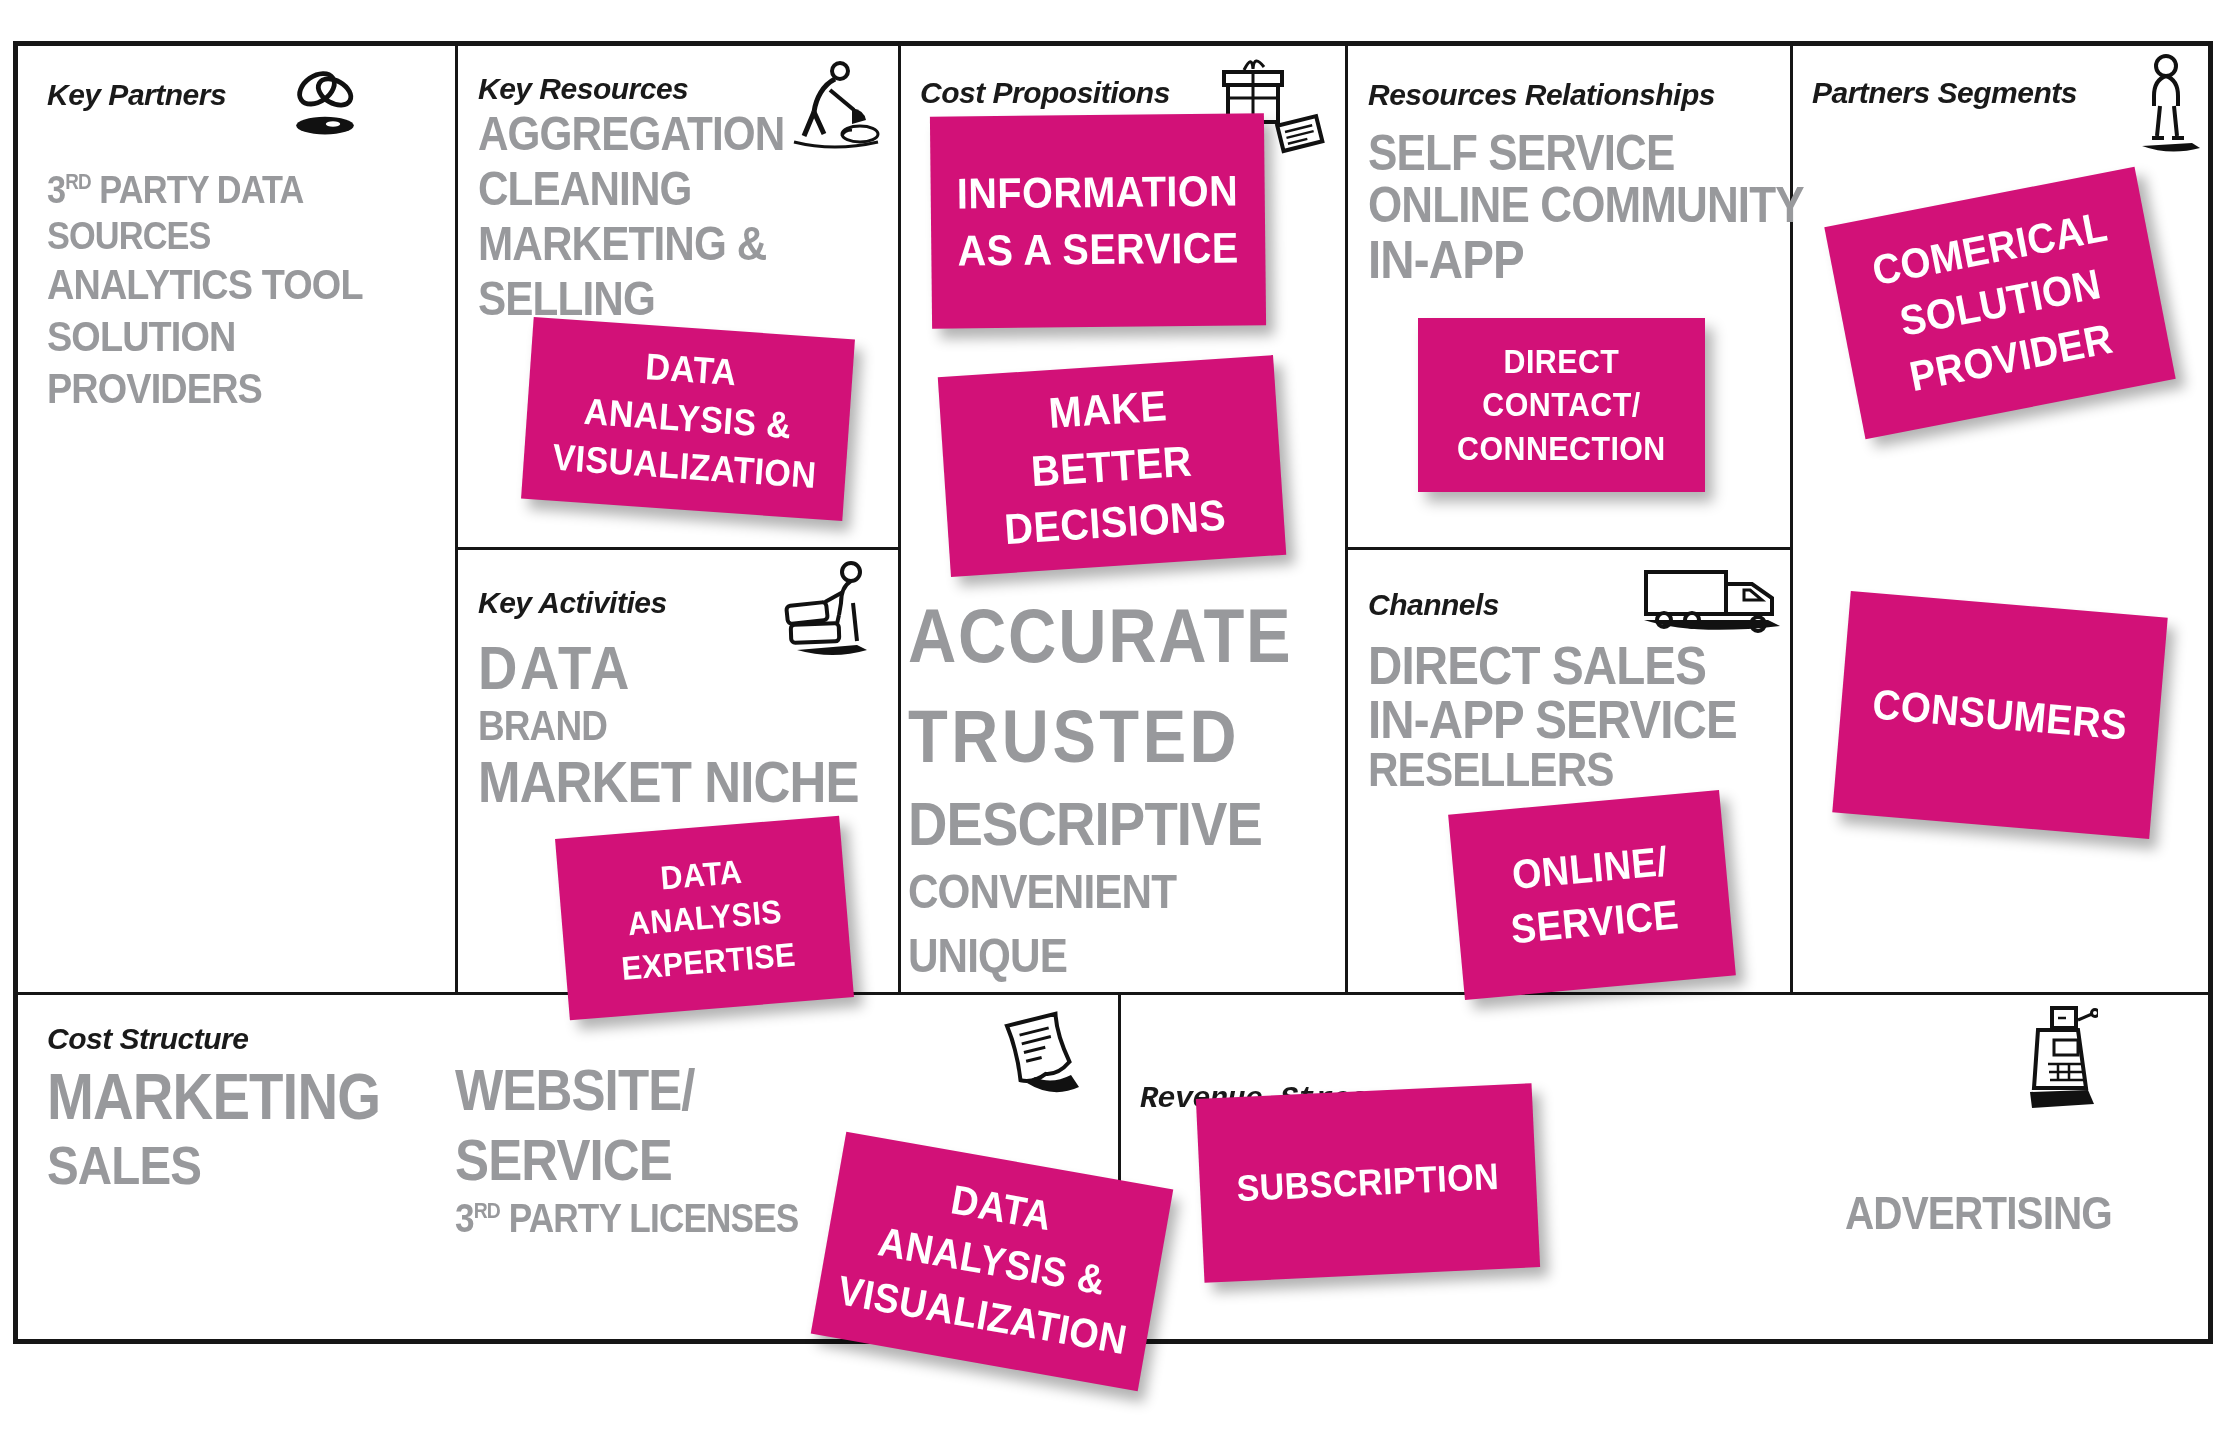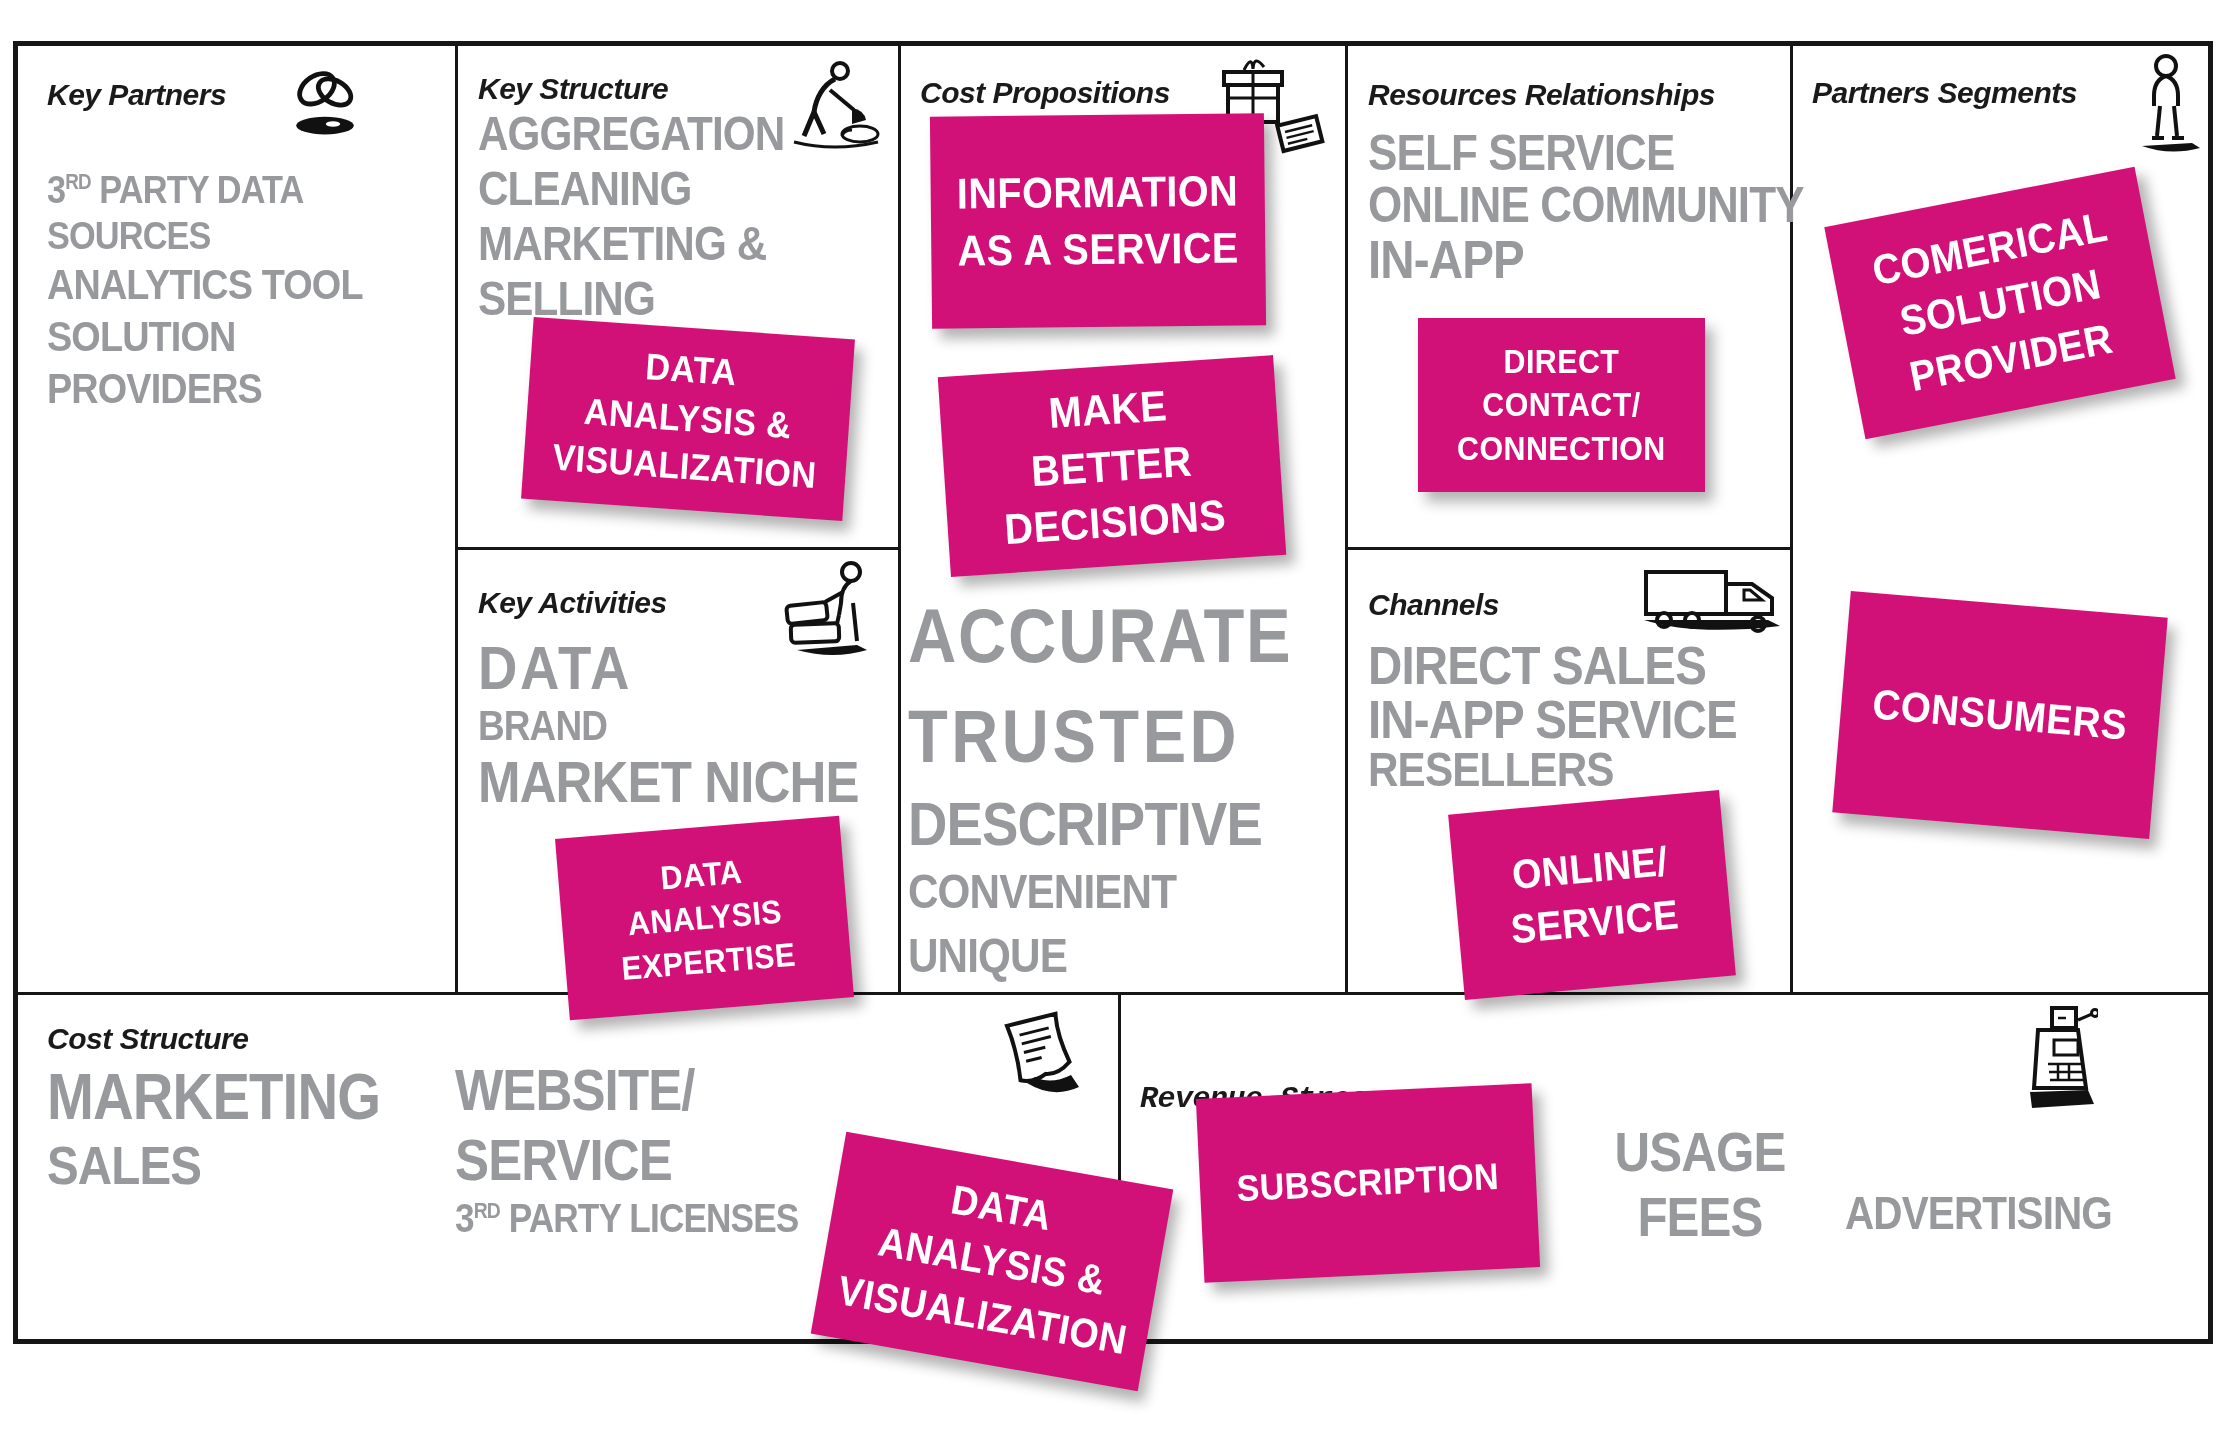--- a/index.html
+++ b/index.html
@@ -35,21 +35,21 @@
     <div class="vline" style="left:880px;top:0;height:948px;"></div>
     <div class="vline" style="left:1327px;top:0;height:948px;"></div>
     <div class="vline" style="left:1772px;top:0;height:948px;"></div>
     <div class="hline" style="left:437px;top:501px;width:446px;"></div>
     <div class="hline" style="left:1327px;top:501px;width:448px;"></div>
     <div class="hline" style="left:0;top:946px;width:2190px;"></div>
     <div class="vline" style="left:1100px;top:946px;height:347px;"></div>
   </div>
 
   <div class="hd" style="left:47px;top:78px;text-align:center;">Key Partners</div>
-  <div class="hd" style="left:478px;top:72px;">Key Structure</div>
+  <div class="hd" style="left:478px;top:72px;">Key Resources</div>
   <div class="hd" style="left:920px;top:76px;">Cost Propositions</div>
   <div class="hd" style="left:1368px;top:78px;">Resources Relationships</div>
   <div class="hd" style="left:1812px;top:76px;">Partners Segments</div>
   <div class="hd" style="left:478px;top:586px;">Key Activities</div>
   <div class="hd" style="left:1368px;top:588px;text-align:right;">Channels</div>
   <div class="hd" style="left:47px;top:1022px;">Cost Structure</div>
   <div class="hd" style="left:1140px;top:1082px;font-family:Liberation Mono, monospace;">Revenue Streams</div>
 
   <div class="g" style="left:47px;top:168px;font-size:39px;">
     <span>3</span><sup>RD</sup><span> PARTY DATA</span>
@@ -83,24 +83,20 @@
   <div class="g" style="left:1368px;top:742px;font-size:48px;">RESELLERS</div>
 
   <div class="g" style="left:47px;top:1060px;font-size:64px;">MARKETING</div>
   <div class="g" style="left:47px;top:1134px;font-size:54px;">SALES</div>
   <div class="g" style="left:455px;top:1056px;font-size:58px;">WEBSITE/</div>
   <div class="g" style="left:455px;top:1126px;font-size:58px;">SERVICE</div>
   <div class="g" style="left:455px;top:1196px;font-size:40px;">
     <span>3</span><sup>RD</sup><span> PARTY LICENSES</span>
   </div>
 
-  <div style="position:absolute;left:1575px;top:1120px;width:250px;text-align:center;z-index:2;">
-    <div class="gc" style="font-size:56px;line-height:1.16;">USAGE</div>
-    <div class="gc" style="font-size:56px;line-height:1.16;">FEES</div>
-  </div>
   <div class="g" style="left:1845px;top:1186px;font-size:46px;">ADVERTISING</div>
 
   <div class="icon" style="left:285px;top:50px;width:80px;height:100px;">
     <svg viewBox="0 0 100 100">
       <ellipse cx="40" cy="36" rx="24" ry="16" fill="none" stroke="#111" stroke-width="6" transform="rotate(-35 40 36)"></ellipse>
       <ellipse cx="62" cy="40" rx="22" ry="14" fill="none" stroke="#111" stroke-width="6" transform="rotate(30 62 40)"></ellipse>
       <ellipse cx="50" cy="82" rx="36" ry="11" fill="#111"></ellipse>
       <ellipse cx="60" cy="80" rx="9" ry="3.5" fill="#fff"></ellipse>
     </svg>
   </div>

